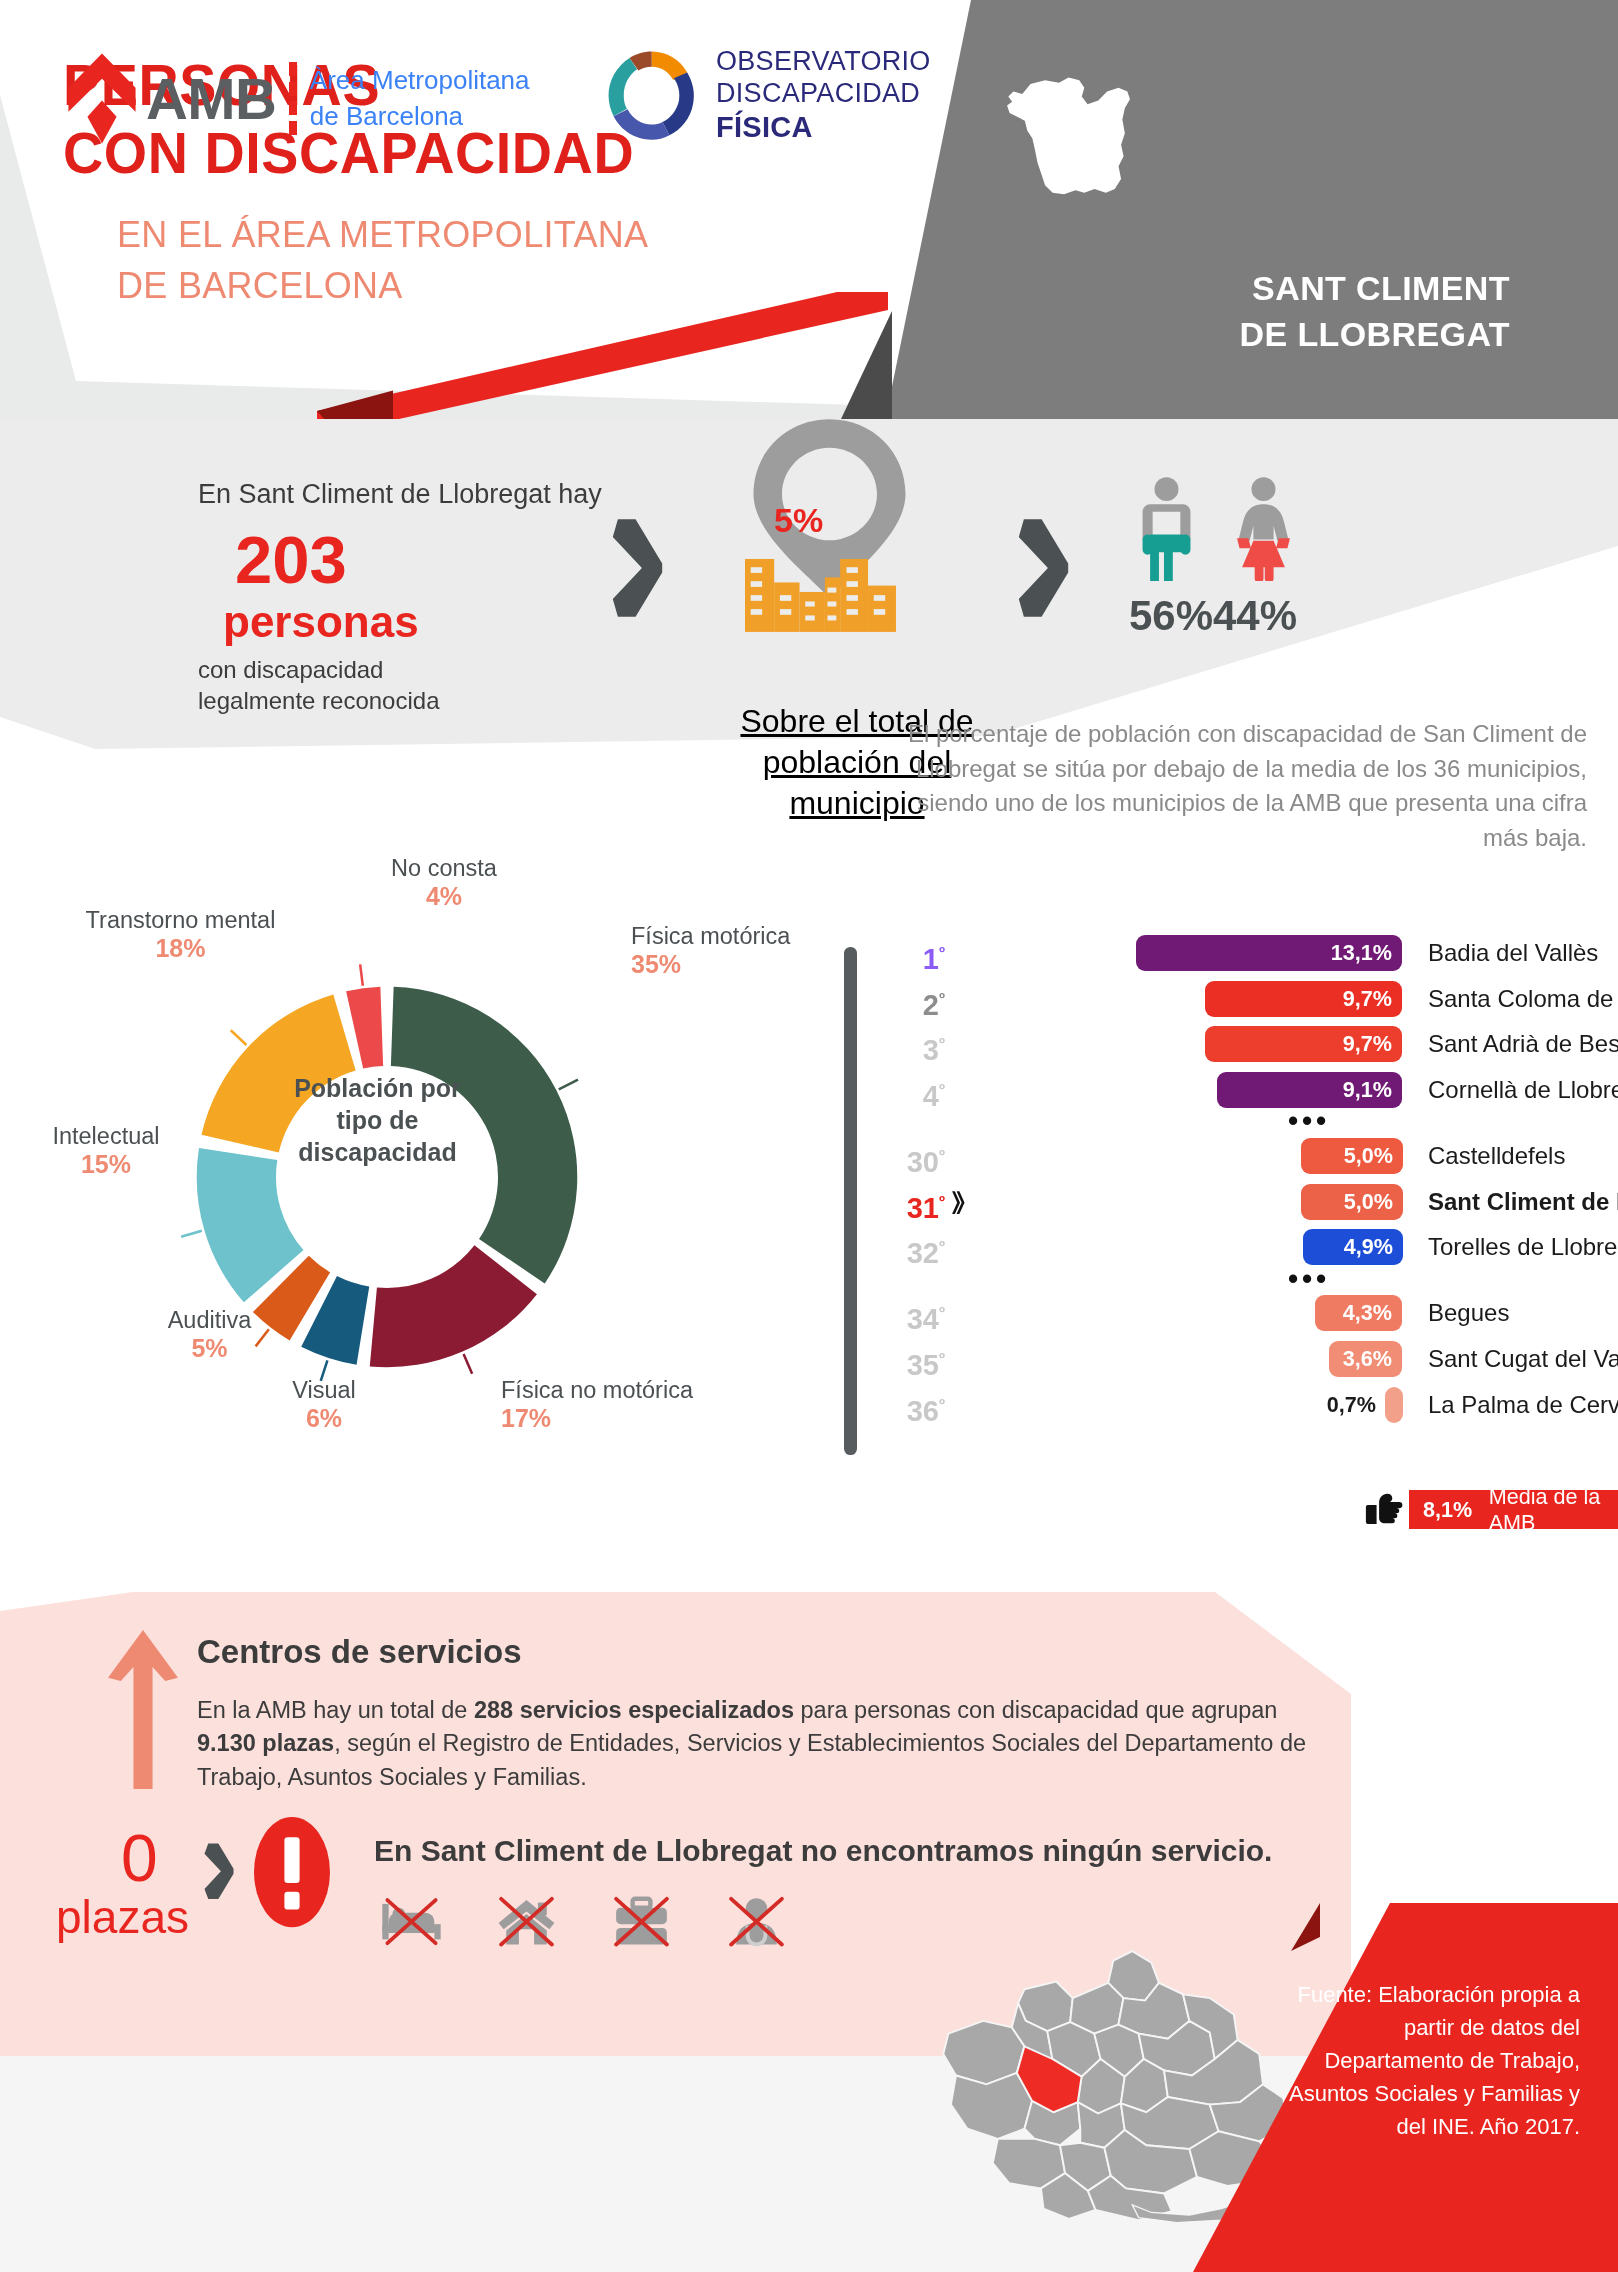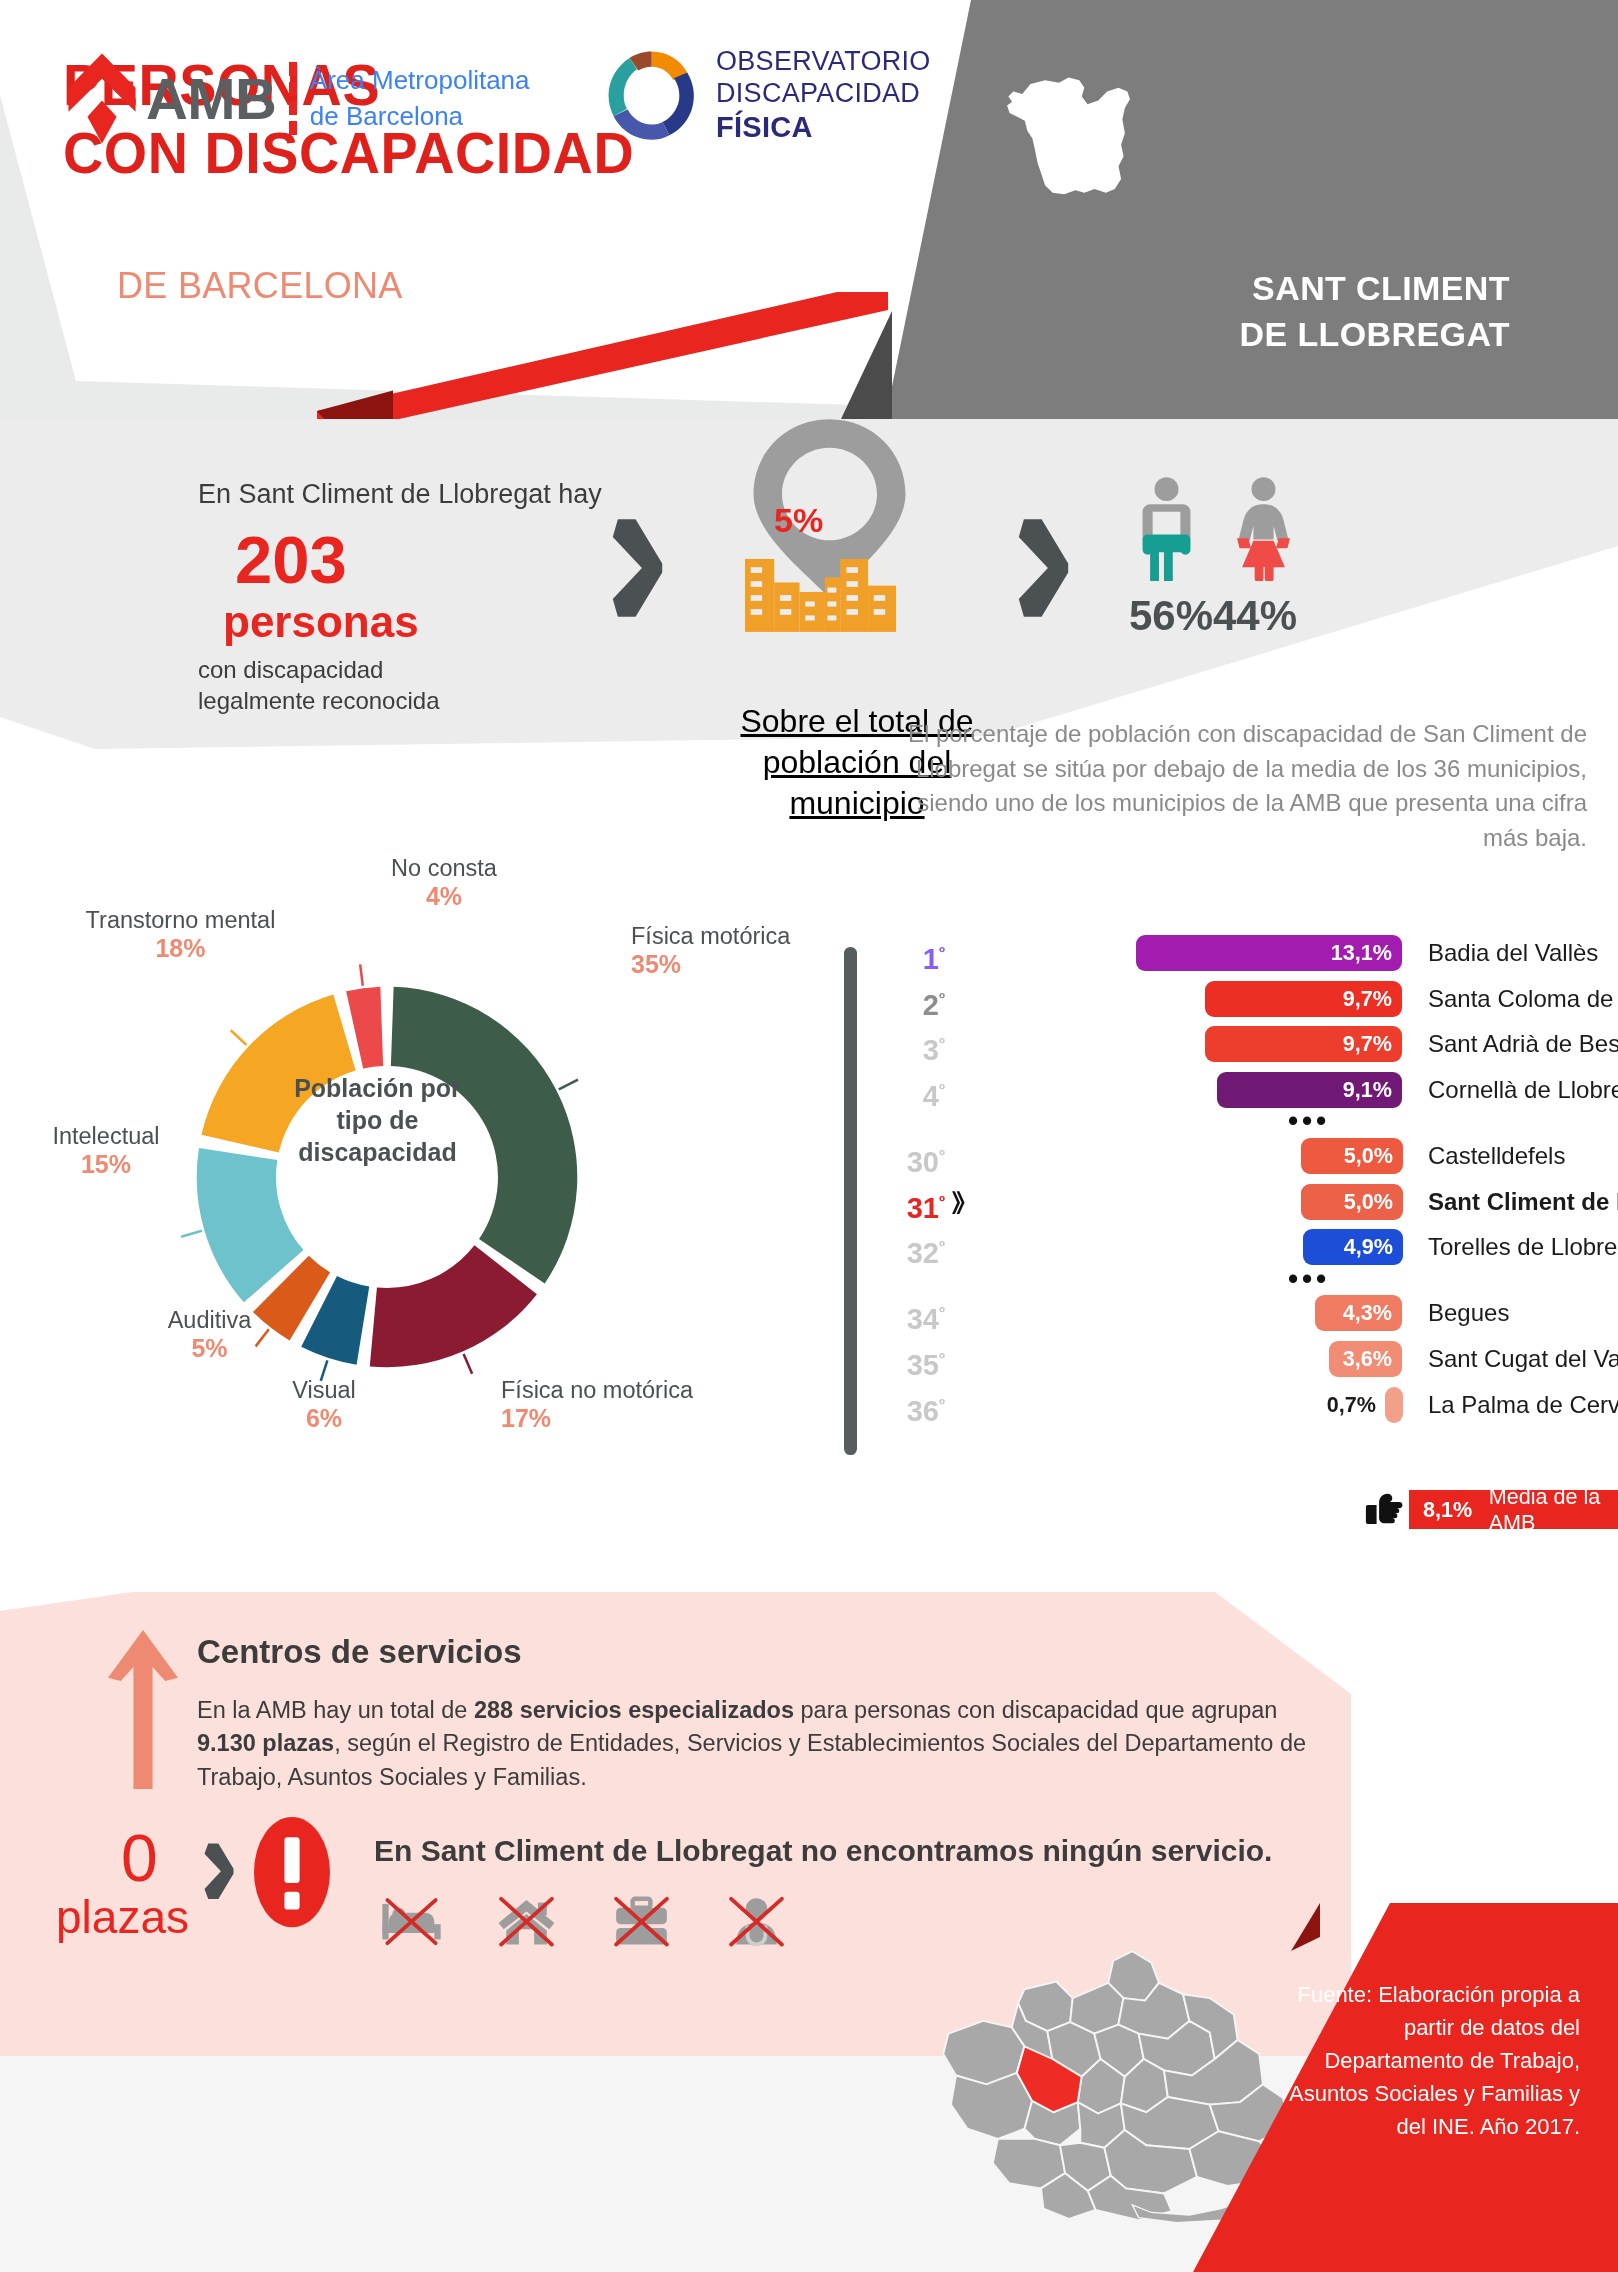--- a/index.html
+++ b/index.html
@@ -199,21 +199,21 @@
   <div class="hdr-grey-bg"></div>
   <div class="hdr-grey-panel"></div>
   <div class="hdr-white"></div>
   <div class="hdr-dark-tri"></div>
   <div class="hdr-red-band"></div>
   <div class="hdr-red-dark"></div>
 
   <div class="title1">PERSONAS</div>
   <div class="title2">CON DISCAPACIDAD</div>
   <div class="subtitle">
-    <br>
+    <span>EN EL ÁREA METROPOLITANA</span><br>
     <span>DE BARCELONA</span>
   </div>
 
   <svg class="muni-map-svg" width="266" height="216" viewBox="0 0 420 340">
     <path fill="#ffffff" d="M92,88 L105,72 L128,66 L150,70 L165,62 L182,66 L190,78 L186,92 L195,104 L212,98 L226,84 L244,78 L258,84 L262,96 L254,110 L250,128 L254,150 L248,168 L252,186 L244,202 L248,222 L238,238 L224,244 L206,238 L190,244 L176,240 L158,246 L140,244 L128,232 L122,214 L116,196 L112,176 L108,158 L100,146 L96,130 L84,124 L72,118 L68,106 L76,100 L70,92 L78,84 Z"></path>
   </svg>
   <div class="muni-name">
     <span>SANT CLIMENT</span><br>
     <span>DE LLOBREGAT</span>
   </div>
@@ -353,21 +353,21 @@
 <div class="dlbl" style="left:355px; top:855px; width:178px; text-align:center;">
   <span class="name">No consta</span>
   <span class="pct">4%</span>
 </div>
 
 <div id="ranking">
   <div class="rank-divider"></div>
   <div id="rank-rows">
       <div class="rank-row" style="top: 0px;">
         <div class="rank-pos p1">1<sup>º</sup></div>
-        <div class="rank-bar" style="left: 292px; width: 266px; background: #a21caf;">13,1%</div>
+        <div class="rank-bar" style="left: 292px; width: 266px; background: #701a75;">13,1%</div>
         <div class="rank-name">Badia del Vallès</div>
       </div>
       <div class="rank-row" style="top: 46px;">
         <div class="rank-pos p2">2<sup>º</sup></div>
         <div class="rank-bar" style="left: 361px; width: 197px; background: rgb(235, 47, 36);">9,7%</div>
         <div class="rank-name">Santa Coloma de Gramenet</div>
       </div>
       <div class="rank-row" style="top: 91px;">
         <div class="rank-pos ">3<sup>º</sup></div>
         <div class="rank-bar" style="left: 361px; width: 197px; background: rgb(236, 61, 45);">9,7%</div>

